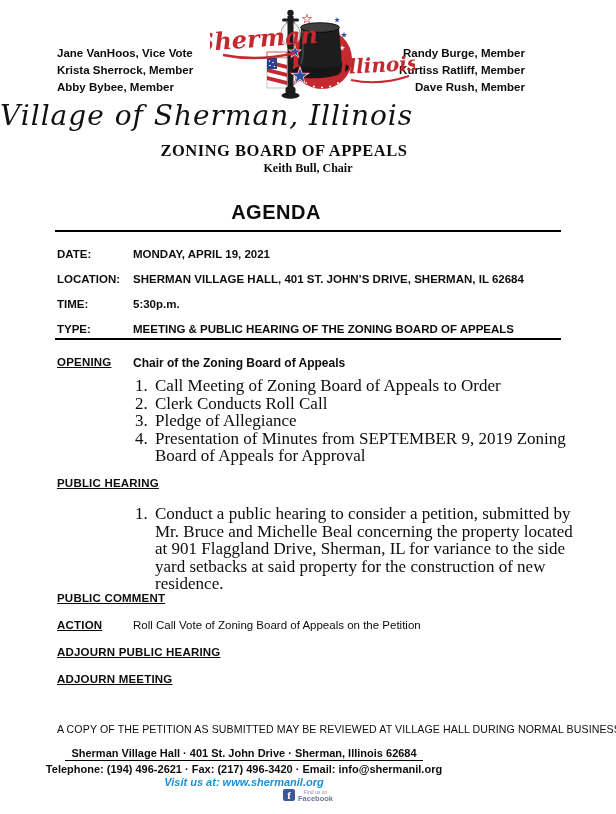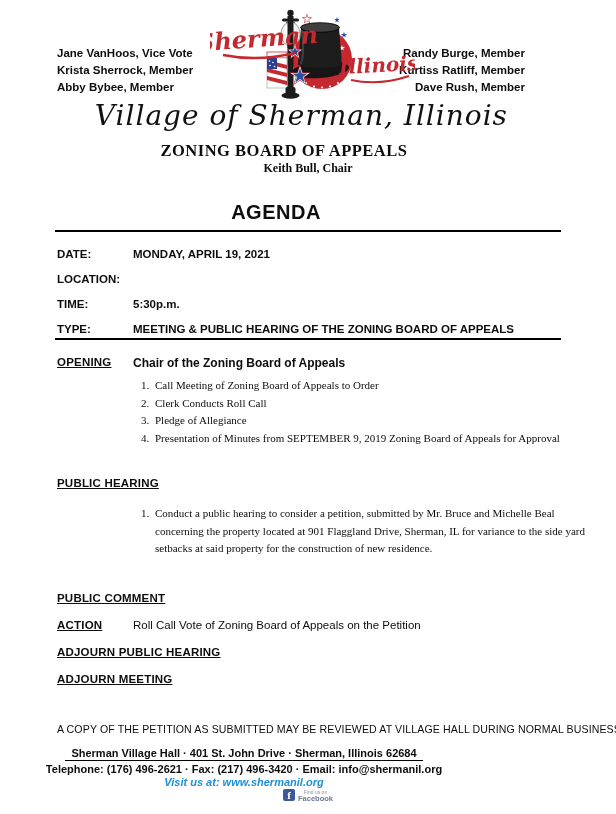--- a/index.html
+++ b/index.html
@@ -8,21 +8,21 @@
     font-family:"Liberation Sans",sans-serif;color:#0d0d0d;overflow:hidden;
   }
   .abs{position:absolute;}
 
   
   .members{font-size:11.5px;line-height:17px;font-weight:600;}
   .members.right{text-align:right;}
 
   
   .village-title{
-    left:0;top:99px;width:508px;text-align:right;
+    left:0;top:99px;width:508px;text-align:left;
     font-family:"DejaVu Serif",serif;font-style:italic;font-size:28px;
     letter-spacing:1px;color:#111;
   }
   .board-title{
     left:0;top:141px;width:568px;text-align:center;
     font-family:"Liberation Serif",serif;font-weight:bold;font-size:16.5px;
     letter-spacing:.5px;
   }
   .chair-line{
     left:0;top:161px;width:616px;text-align:center;
@@ -41,21 +41,21 @@
   .meta-label{width:76px;flex:0 0 76px;}
 
   
   .sec-head{font-size:11.5px;font-weight:bold;text-decoration:underline;
             letter-spacing:.2px;white-space:nowrap;}
   .sec-sub{font-size:12px;font-weight:bold;white-space:nowrap;}
 
   
   ol.body-list{
     margin:0;padding-left:19px;list-style:decimal outside;
-    font-family:"Liberation Serif",serif;font-size:11px;line-height:17.5px;
+    font-family:"Liberation Serif",serif;font-size:17px;line-height:17.5px;
   }
   ol.body-list li{padding-left:3px;}
 
   .plain-text{font-size:11.5px;}
   .notice{font-size:10.6px;letter-spacing:.1px;white-space:nowrap;}
 
   
   .f-center{left:0;width:488px;text-align:center;}
   .f-line{font-size:11px;font-weight:bold;}
   .f-underline span{display:inline-block;border-bottom:1.5px solid #000;padding:0 6px 1px;}
@@ -163,20 +163,21 @@
   <div class="abs agenda-title">AGENDA</div>
   <div class="abs rule" style="top:230px;"></div>
 
   <div class="abs meta">
     <div class="meta-row">
       <span class="meta-label">DATE:</span>
       <span>MONDAY, APRIL 19, 2021</span>
     </div>
     <div class="meta-row">
       <span class="meta-label">LOCATION:</span>
+      <span>SHERMAN VILLAGE HALL, 401 ST. JOHN’S DRIVE, SHERMAN, IL 62684</span>
     </div>
     <div class="meta-row">
       <span class="meta-label">TIME:</span>
       <span>5:30p.m.</span>
     </div>
     <div class="meta-row">
       <span class="meta-label">TYPE:</span>
       <span>MEETING &amp; PUBLIC HEARING OF THE ZONING BOARD OF APPEALS</span>
     </div>
   </div>
@@ -204,21 +205,21 @@
 
   <div class="abs sec-head" style="left:57px;top:646px;">ADJOURN PUBLIC HEARING</div>
 
   <div class="abs sec-head" style="left:57px;top:673px;">ADJOURN MEETING</div>
 
   <div class="abs notice" style="left:57px;top:723px;">A COPY OF THE PETITION AS SUBMITTED MAY BE REVIEWED AT VILLAGE HALL DURING NORMAL BUSINESS HOURS.</div>
 
   <div class="abs f-center f-line f-underline" style="top:747px;">
     <span>Sherman Village Hall · 401 St. John Drive · Sherman, Illinois 62684</span>
   </div>
-  <div class="abs f-center f-line" style="top:763px;">Telephone: (176) 496-2621 · Fax: (217) 496-3420 · Email: info@shermanil.org</div>
+  <div class="abs f-center f-line" style="top:763px;">Telephone: (194) 496-2621 · Fax: (217) 496-3420 · Email: info@shermanil.org</div>
   <div class="abs f-center f-visit" style="top:776px;">Visit us at: www.shermanil.org</div>
 
   <div class="abs fb-badge">
     <div class="fb-square">f</div>
     <div class="fb-text">
       <span class="fb-find">Find us on</span>
       <span class="fb-name">Facebook</span>
     </div>
   </div>
 

